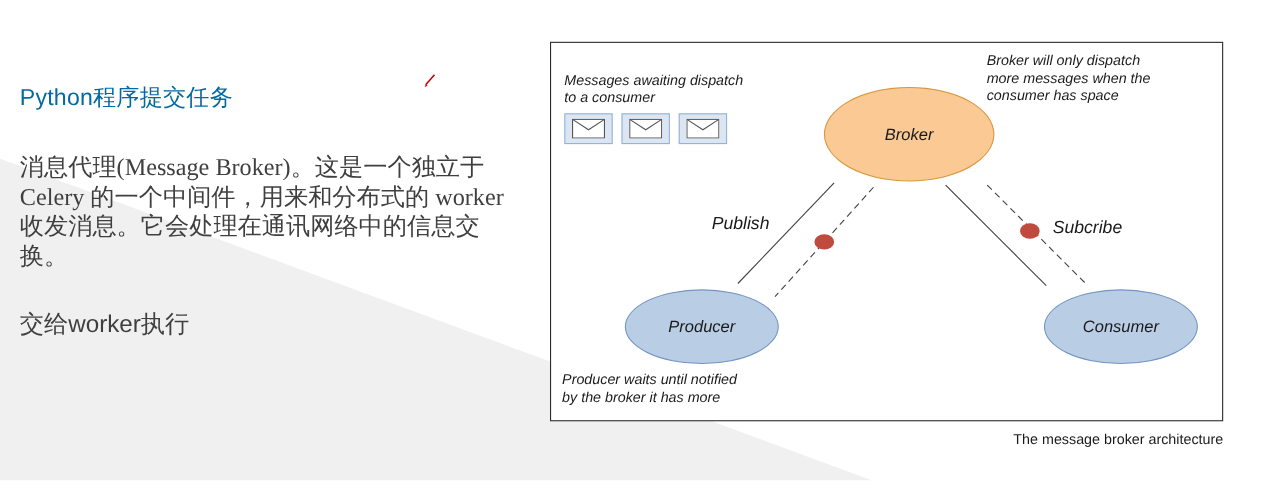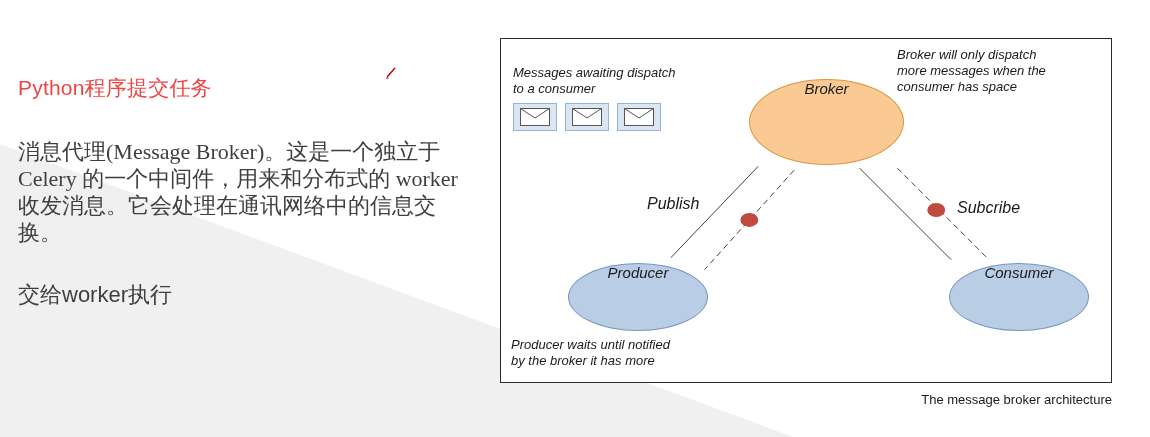--- a/index.html
+++ b/index.html
@@ -9,21 +9,21 @@
   .slide { position:absolute; inset:0; background:#ffffff; }
   .bg-triangle {
     position:absolute; inset:0;
     background: var(--slide-gray, #f0f0f1);
     clip-path: polygon(0 33%, 69% 100%, 0 100%);
   }
 
   
   .left-heading {
     position:absolute; left:18px; top:74px; width:470px;
-    font-size:21px; color:#ef4444; letter-spacing:.2px;
+    font-size:21px; color:#0369a1; letter-spacing:.2px;
   }
   .left-paragraph {
     position:absolute; left:18px; top:138px; width:458px;
     font-size:22px; line-height:27px; color:#3f3f3f;font-family:Liberation Serif, serif;
   }
   .left-footer {
     position:absolute; left:18px; top:280px;
     font-size:22px; color:#3f3f3f;
   }
   .cursor-mark { position:absolute; left:382px; top:66px; width:16px; height:16px; }
@@ -48,21 +48,21 @@
   .anno-consumer   { left:418px; top:305px; width:200px; }
 
   .edge-label {
     position:absolute; font-style:italic; font-size:16px; color:#1a1a1a;
   }
   .label-publish   { left:146px; top:156px; }
   .label-subscribe { left:456px; top:160px; }
 
   .node {
     position:absolute; border-radius:50%;
-    display:flex; justify-content:center;
+    display:flex; align-items:center; justify-content:center;
     font-style:italic; font-size:15px; color:#1a1a1a;
   }
   .node-broker {
     left:248px; top:40px; width:155px; height:86px;
     background:var(--broker-fill,#fbc994); border:1px solid var(--broker-border,#d8973f);
   }
   .node-producer {
     left:67px; top:224px; width:140px; height:68px;
     background:var(--node-fill,#b9cde5); border:1px solid var(--node-border,#7496c4);
   }

